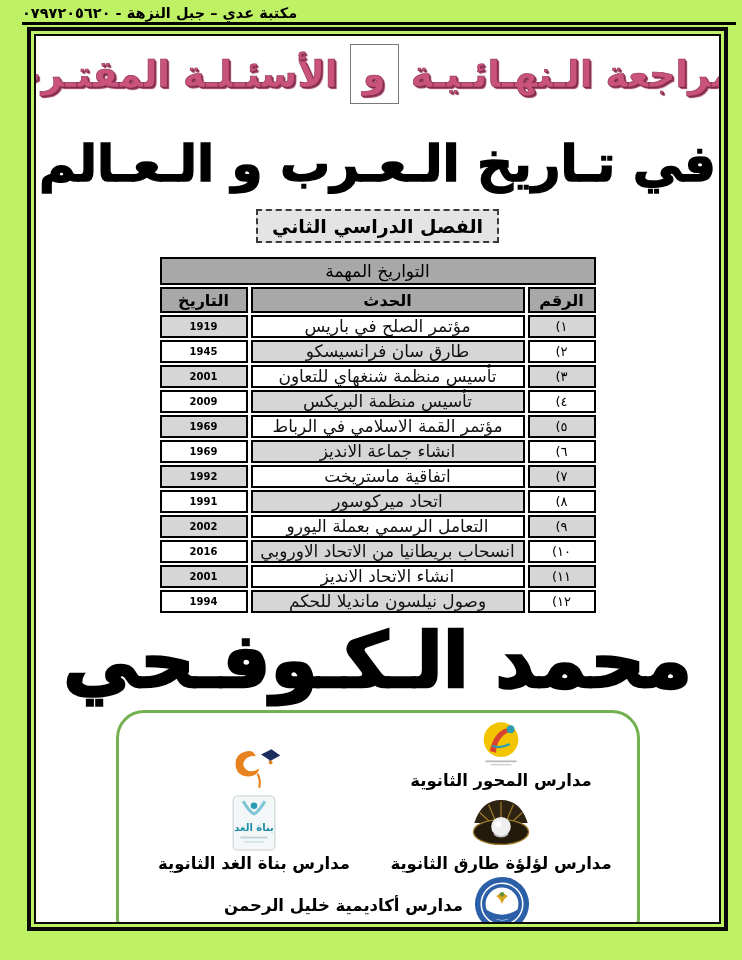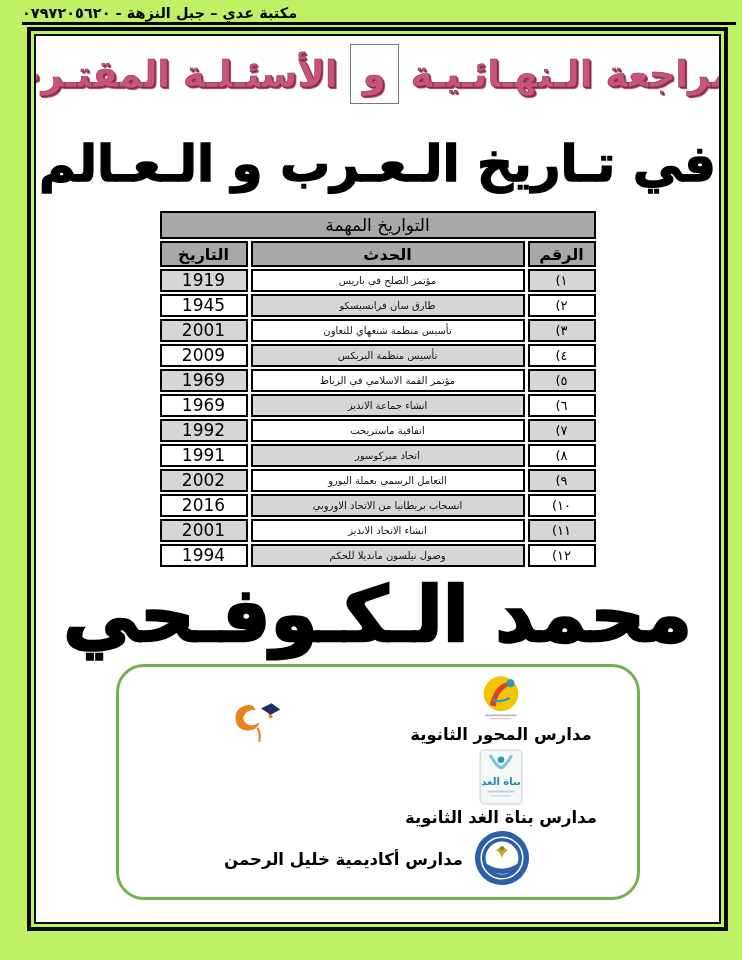--- a/index.html
+++ b/index.html
@@ -35,22 +35,22 @@
                   border:2px dashed #3a3a3a;padding:4px 14px;font-size:19px;font-weight:bold;color:#000;}
 
   
   table.dates{margin:12px auto 0 auto;direction:rtl;border-collapse:separate;border-spacing:3px 2px;}
   table.dates td,table.dates th{border:2px solid #000;padding:0 4px;text-align:center;vertical-align:middle;}
   td.tbl-title{background:#a8a8a8;font-size:17px;font-weight:normal;height:24px;}
   th.col-h{background:#a8a8a8;font-size:16px;font-weight:bold;height:22px;}
   th.col-number{width:56px;} th.col-event{width:262px;} th.col-date{width:76px;}
   tr.data-row td{height:19px;line-height:17px;}
   td.number{direction:ltr;text-align:left;font-size:13px;padding-left:3px;}
-  td.event{font-size:10px;color:#111;}
-  td.date{font-size:17px;font-weight:normal;}
+  td.event{font-size:17px;color:#111;}
+  td.date{font-size:10px;font-weight:bold;}
   tr.data-row:nth-child(even) td.event{background:#d6d6d6;}
   tr.data-row:nth-child(odd) td.date{background:#d6d6d6;}
   tr.data-row:nth-child(odd) td.number{background:#d6d6d6;}
 
   
   .author-name{margin-top:2px;text-align:center;direction:rtl;font-size:76px;font-weight:bold;
                color:#000;-webkit-text-stroke:2.5px #000;line-height:1.15;white-space:nowrap;}
 
   
   .schools-box{width:494px;margin:6px auto 0 auto;border:3px solid #73b04f;border-radius:28px;
@@ -81,20 +81,23 @@
           </span>
           <span class="banner-text">الأسئـلـة المقتـرحة</span>
         </div>
         <div class="banner-reflect">
           
         </div>
       </div>
 
       <div class="main-title">في تـاريخ الـعـرب و الـعـالم</div>
 
+      <div class="badge-line">
+        <span class="semester-badge">الفصل الدراسي الثاني</span>
+      </div>
 
       <table class="dates">
         <thead>
           <tr>
             <td class="tbl-title" colspan="3">التواريخ المهمة</td>
           </tr>
           <tr>
             <th class="col-h col-number">الرقم</th>
             <th class="col-h col-event">الحدث</th>
             <th class="col-h col-date">التاريخ</th>
@@ -185,20 +188,37 @@
             <svg class="logo" width="56" height="50" viewBox="0 0 64 56">
               <path d="M40,16 l12,-6 l10,7 l-11,6 z" fill="#1d2f5e"></path>
               <rect x="49" y="15" width="2.6" height="8" fill="#1d2f5e"></rect>
               <circle cx="51" cy="25" r="2.2" fill="#e8821e"></circle>
               <path d="M26,12 q-16,2 -15,16 q1,13 15,13 q10,0 12,-9 q-9,6 -15,1 q-6,-5 -1,-11 q4,-5 12,-4 q-2,-6 -8,-6 Z" fill="#e8821e"></path>
               <circle cx="27" cy="27" r="4" fill="#fff"></circle>
               <path d="M36,38 q4,8 2,16" stroke="#e8821e" stroke-width="2.5" fill="none"></path>
             </svg>
           </div>
 
+          <div class="school-cell">
+            <svg class="logo" width="64" height="56" viewBox="0 0 72 62">
+              <path d="M6,30 Q14,4 36,4 Q58,4 66,30 Z" fill="#2e2212"></path>
+              <g stroke="#9a7a28" stroke-width="1.4" fill="none">
+                <path d="M36,6 L36,28"></path>
+                  <path d="M22,9 L30,28"></path>
+                  <path d="M50,9 L42,28"></path>
+                <path d="M12,18 L24,29"></path>
+                  <path d="M60,18 L48,29"></path>
+              </g>
+              <ellipse cx="36" cy="40" rx="31" ry="14" fill="#241a0c" stroke="#9a7a28" stroke-width="1.5"></ellipse>
+              <circle cx="36" cy="34" r="11" fill="#efefef"></circle>
+              <circle cx="33" cy="31" r="3.5" fill="#ffffff"></circle>
+              <path d="M28,42 a11,11 0 0 0 16,0" stroke="#bdbdbd" stroke-width="1.5" fill="none"></path>
+            </svg>
+            <div class="school-label">مدارس لؤلؤة طارق الثانوية</div>
+          </div>
 
           <div class="school-cell">
             <svg class="logo" width="46" height="58" viewBox="0 0 50 64">
               <rect x="2" y="2" width="46" height="60" rx="5" fill="#f4f7f8" stroke="#d4dadd" stroke-width="1.5"></rect>
               <circle cx="25" cy="13" r="3.6" fill="#2a9db5"></circle>
               <path d="M13,8 Q20,20 25,22 Q30,20 37,8" stroke="#7fc5d4" stroke-width="3.4" fill="none"></path>
               <text x="25" y="41" text-anchor="middle" font-size="11" font-weight="bold" fill="#1f8ea8" font-family="DejaVu Sans, sans-serif">بناة الغد</text>
               <rect x="10" y="47" width="30" height="2" fill="#bcd3da"></rect>
               <rect x="14" y="52" width="22" height="1.6" fill="#cfdee3"></rect>
             </svg>

